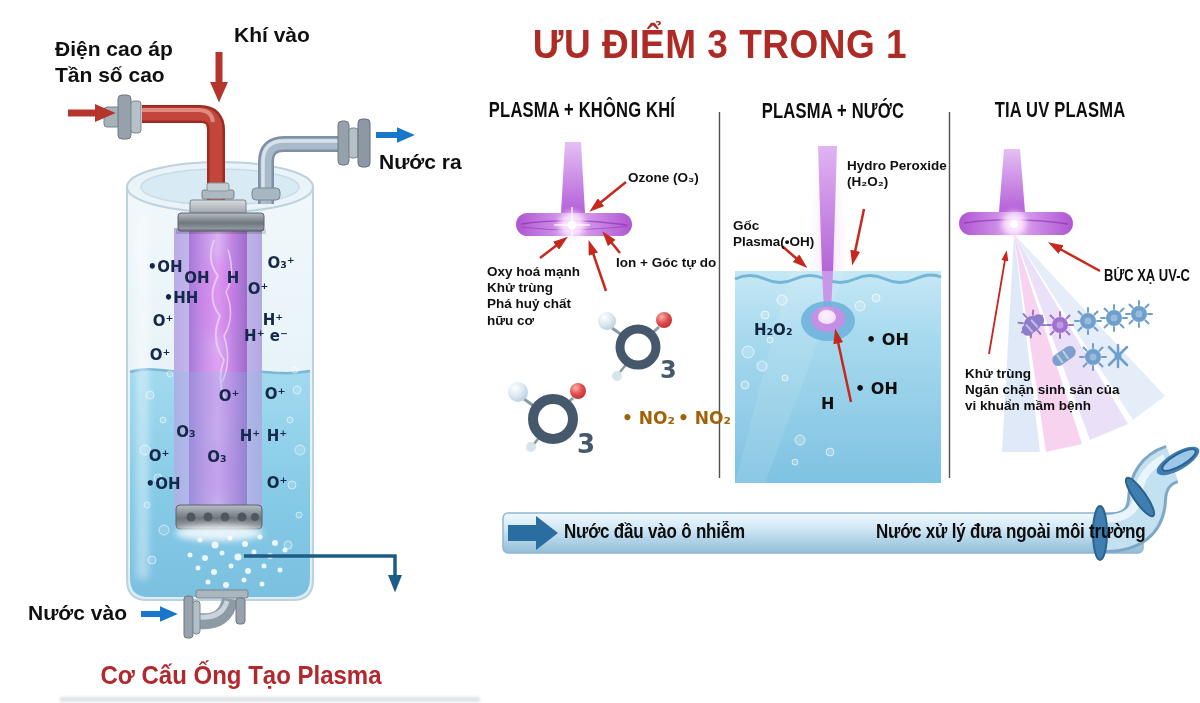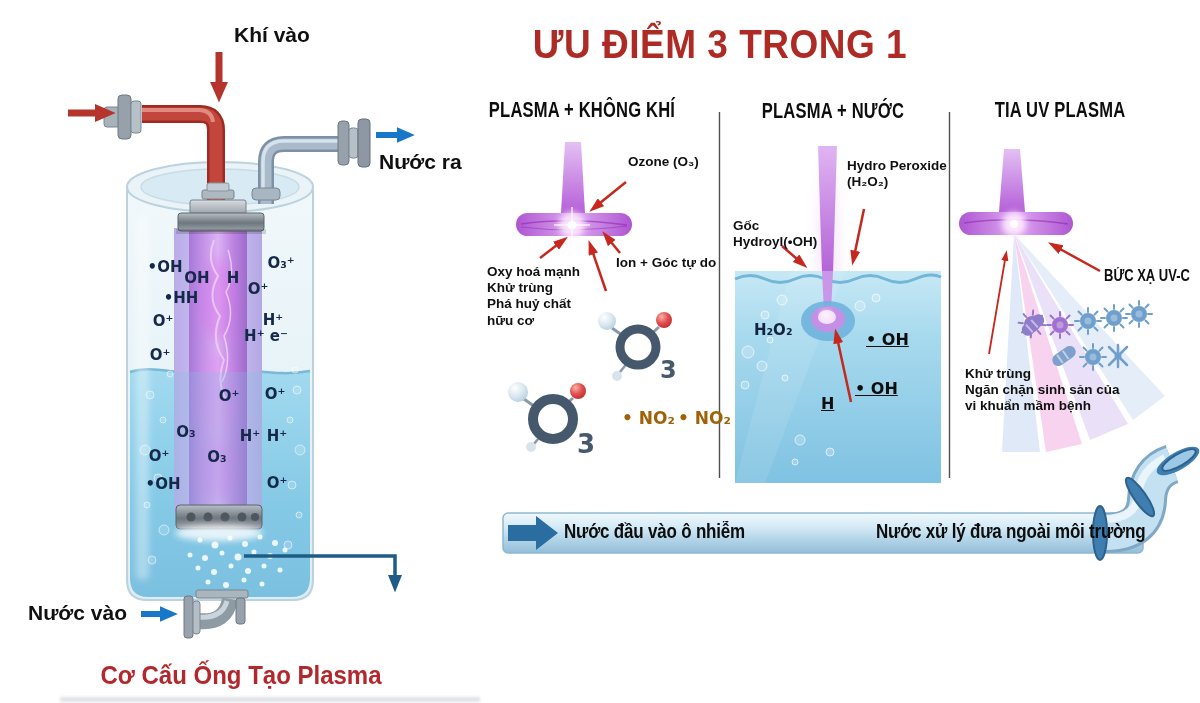--- a/index.html
+++ b/index.html
@@ -17,21 +17,21 @@
            color:#0d0d0d;transform:scale(.92,1.18);transform-origin:center top;letter-spacing:.2px;}
   .caption{position:absolute;left:84px;top:660px;width:314px;text-align:center;
            font-size:24px;font-weight:bold;color:#b3282d;transform:scaleY(1.1);transform-origin:center top;}
   .pipelbl{position:absolute;font-size:17px;font-weight:bold;color:#0d0d0d;
            transform:scaleY(1.15);transform-origin:left top;letter-spacing:-.2px;white-space:nowrap;}
   .uvc{position:absolute;font-size:13px;font-weight:bold;color:#0d0d0d;
        transform:scaleY(1.2);transform-origin:left top;white-space:nowrap;}
   .no2{position:absolute;font-weight:bold;font-size:17px;color:#a16207;
        font-family:"DejaVu Sans","Liberation Sans",sans-serif;white-space:nowrap;}
   .ohlbl{position:absolute;font-weight:bold;font-size:16px;color:#0e0e0e;
-       font-family:"DejaVu Sans","Liberation Sans",sans-serif;white-space:nowrap;text-decoration:underline;}
+       font-family:"DejaVu Sans","Liberation Sans",sans-serif;white-space:nowrap;}
   .h2o2{position:absolute;font-weight:bold;font-size:15px;color:#13233f;
        font-family:"DejaVu Sans","Liberation Sans",sans-serif;white-space:nowrap;}
   .smudge{position:absolute;left:60px;top:697px;width:420px;height:5px;background:#c4cad0;
           opacity:.55;filter:blur(1.5px);}
 </style>
 </head>
 <body>
 
 <div id="stage">
 
@@ -385,20 +385,22 @@
     <ellipse cx="1100" cy="533" rx="7" ry="27" fill="#3e7eb0" stroke="#2e618c" stroke-width="2"></ellipse>
     <ellipse cx="1140" cy="497" rx="6" ry="23" fill="#3e7eb0" stroke="#2e618c" stroke-width="2" transform="rotate(-35 1140 497)"></ellipse>
     <ellipse cx="1178" cy="461" rx="9" ry="24" fill="#3e7eb0" transform="rotate(60 1178 461)"></ellipse>
     <ellipse cx="1179" cy="460" rx="6" ry="19" fill="#9cc8e8" stroke="#2e618c" stroke-width="2" transform="rotate(60 1179 460)"></ellipse>
     <polygon points="508,525 536,525 536,516 558,533 536,550 536,541 508,541" fill="#2a6da0"></polygon>
   </g>
 </svg>
 
   <div class="title" style="color: rgb(174, 43, 37);">ƯU ĐIỂM 3 TRONG 1</div>
 
+  <div class="lbl s21" style="left:55px;top:36px">Điện cao áp
+Tần số cao</div>
   <div class="lbl s21" style="left:234px;top:22px">Khí vào</div>
   <div class="lbl s21" style="left:379px;top:149px">Nước ra</div>
   <div class="lbl s21" style="left:28px;top:600px">Nước vào</div>
   <div class="caption" style="color: rgb(179, 40, 45);">Cơ Cấu Ống Tạo Plasma</div>
 
   <span class="chem" style="left:165px;top:267px">•OH</span>
   <span class="chem" style="left:197px;top:278px">OH</span>
   <span class="chem" style="left:233px;top:278px">H</span>
   <span class="chem" style="left:281px;top:263px">O₃⁺</span>
   <span class="chem" style="left:258px;top:289px">O⁺</span>
@@ -414,33 +416,33 @@
   <span class="chem" style="left:277px;top:436px">H⁺</span>
   <span class="chem" style="left:159px;top:456px">O⁺</span>
   <span class="chem" style="left:217px;top:457px">O₃</span>
   <span class="chem" style="left:163px;top:484px">•OH</span>
   <span class="chem" style="left:277px;top:483px">O⁺</span>
 
   <div class="colhead" style="left:452px;top:98px">PLASMA + KHÔNG KHÍ</div>
   <div class="colhead" style="left:703px;top:99px">PLASMA + NƯỚC</div>
   <div class="colhead" style="left:930px;top:98px">TIA UV PLASMA</div>
 
-  <div class="lbl s14" style="left:628px;top:154px">Ozone (O₃)</div>
+  <div class="lbl s14" style="left:628px;top:170px">Ozone (O₃)</div>
   <div class="lbl s14" style="left:616px;top:255px">Ion + Góc tự do</div>
   <div class="lbl s14" style="left:487px;top:264px">Oxy hoá mạnh
 Khử trùng
 Phá huỷ chất
 hữu cơ</div>
   <span class="no2" style="left:622px;top:408px">• NO₂</span>
   <span class="no2" style="left:678px;top:408px">• NO₂</span>
 
   <div class="lbl s14" style="left:847px;top:158px">Hydro Peroxide
 (H₂O₂)</div>
   <div class="lbl s14" style="left:733px;top:218px">Gốc
-Hydroyl(•OH)</div>
+Plasma(•OH)</div>
   <span class="h2o2" style="left:754px;top:321px">H₂O₂</span>
   <span class="ohlbl" style="left:866px;top:330px">• OH</span>
   <span class="ohlbl" style="left:855px;top:379px">• OH</span>
   <span class="ohlbl" style="left:821px;top:394px">H</span>
 
   <span class="uvc" style="left:1104px;top:267px">BỨC XẠ UV-C</span>
   <div class="lbl s14" style="left:965px;top:366px">Khử trùng
 Ngăn chặn sinh sản của
 vi khuẩn mầm bệnh</div>
 

